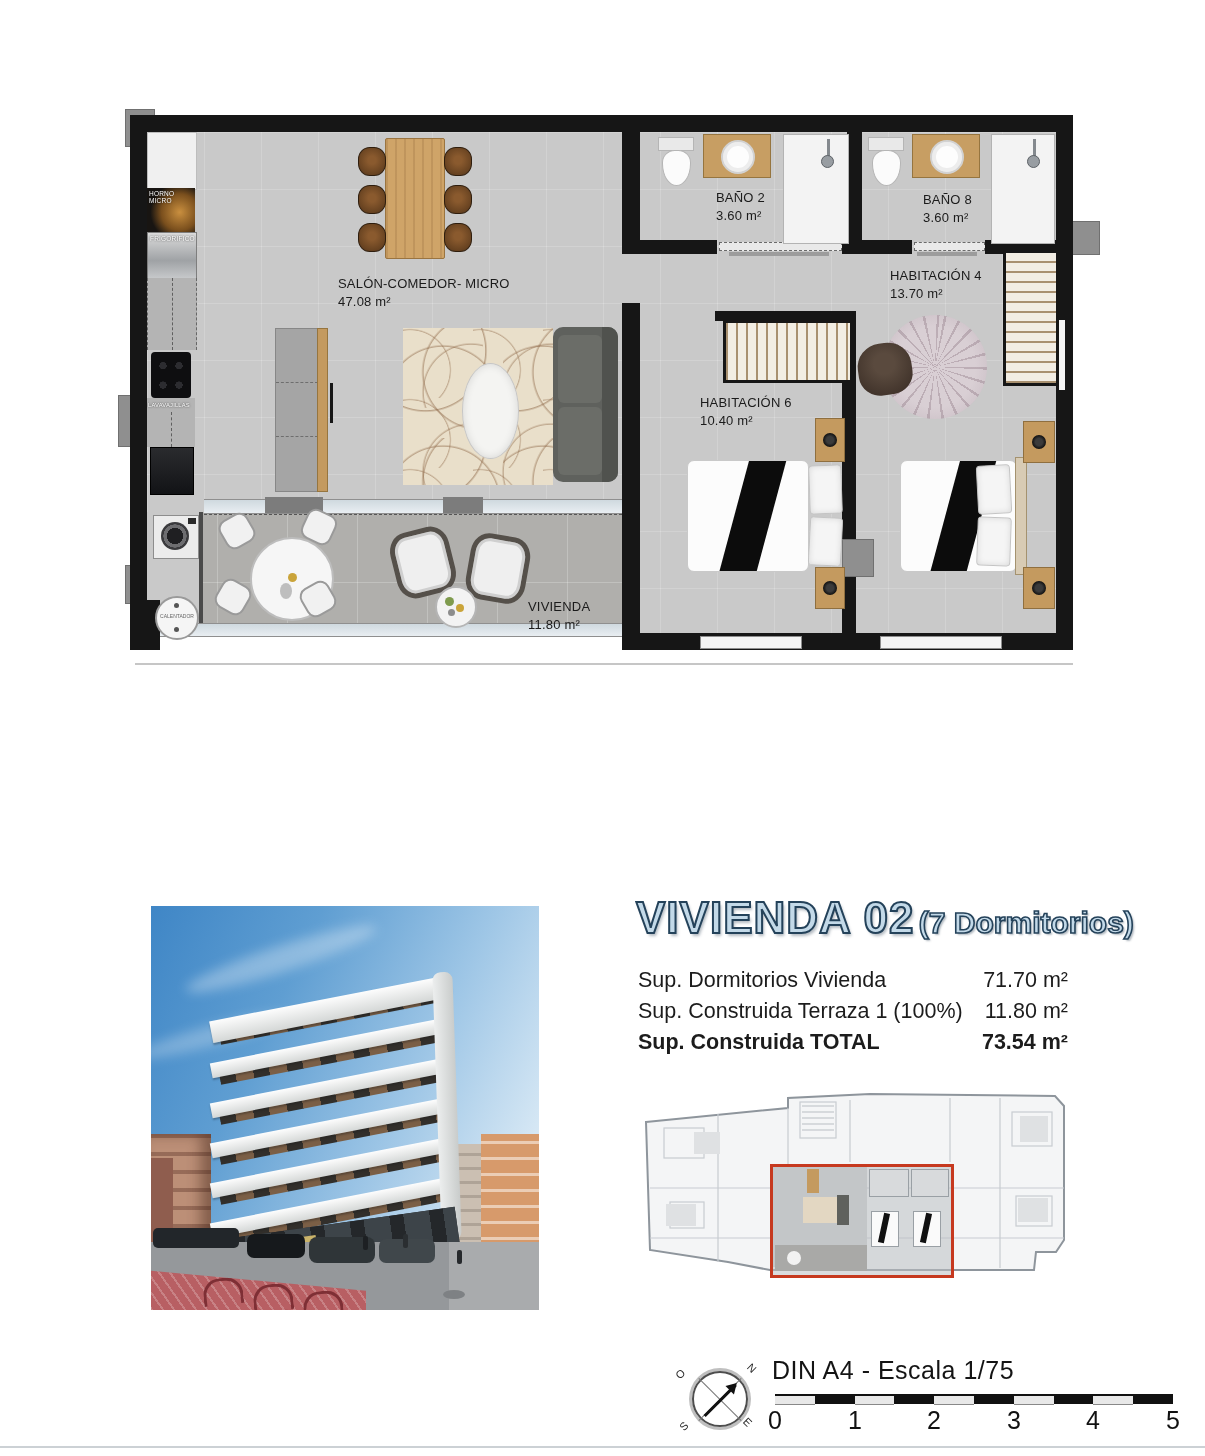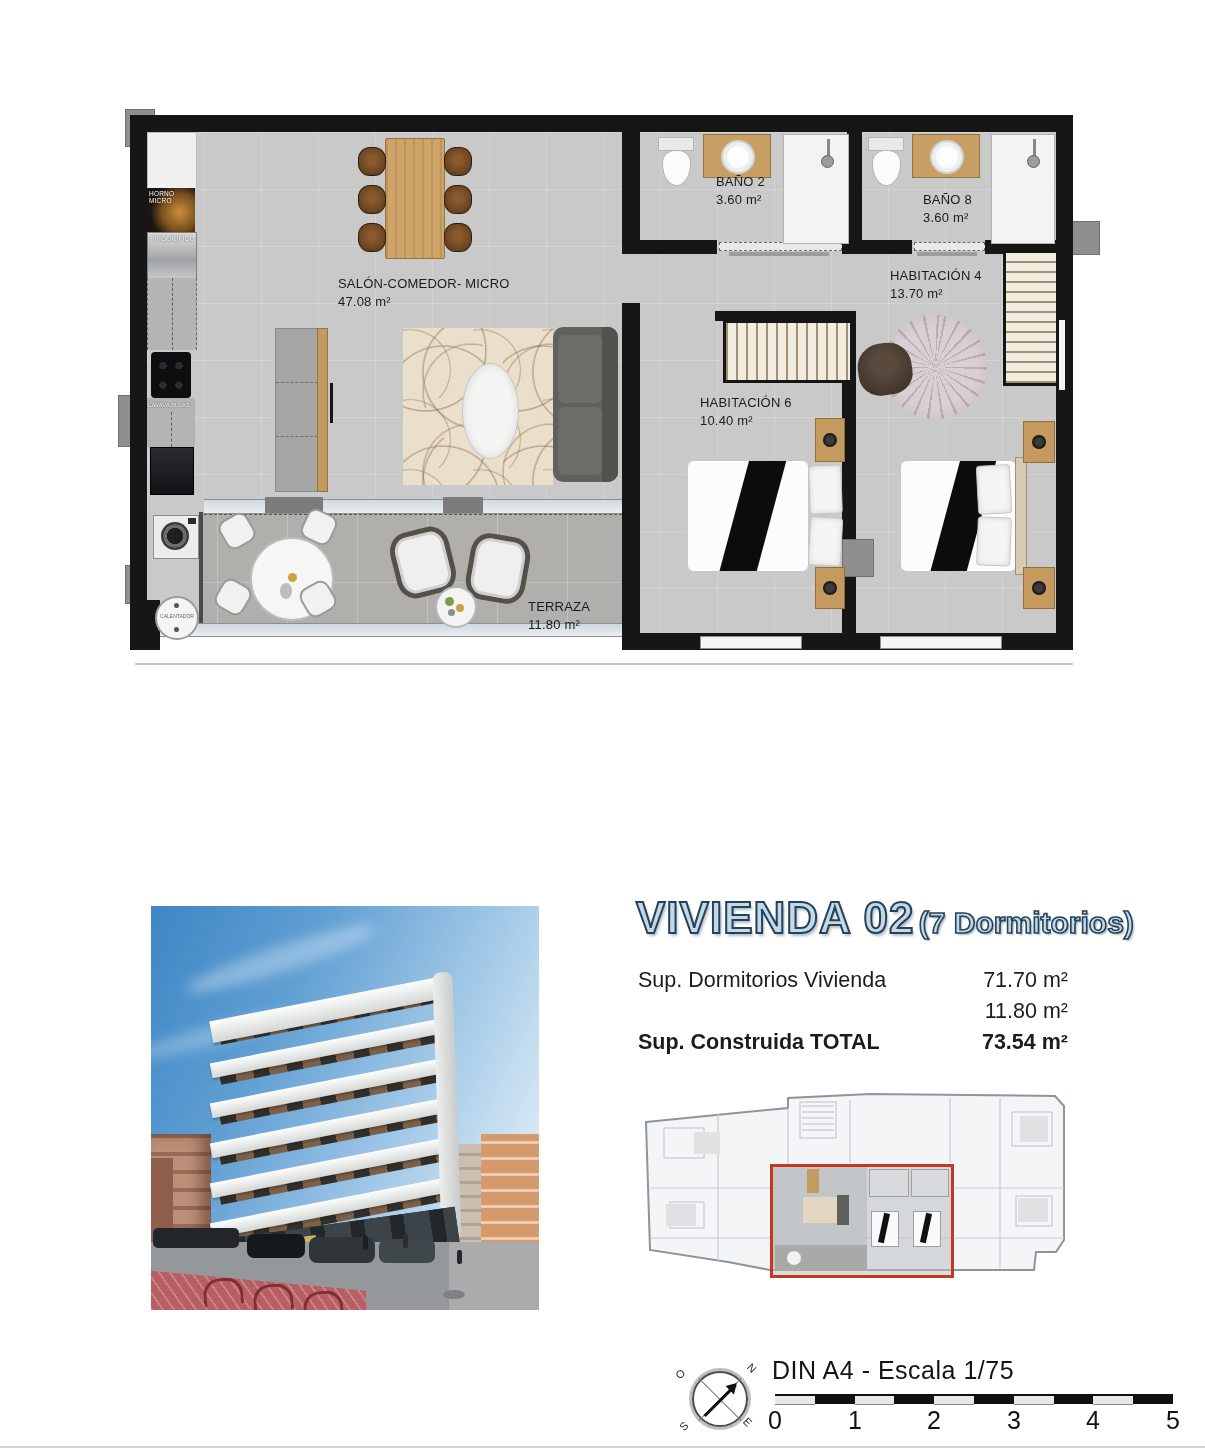--- a/index.html
+++ b/index.html
@@ -253,38 +253,38 @@
   <div class="abs" style="left:30px;top:481px;width:40px;height:40px;background:#f5f5f5;border:2px solid #9a9a9a;border-radius:50%;text-align:center">
     <div class="abs" style="left:17px;top:5px;width:5px;height:5px;background:#555;border-radius:50%"></div>
     <div class="abs" style="left:17px;top:29px;width:5px;height:5px;background:#555;border-radius:50%"></div>
     <div style="position:absolute;left:0;top:15px;width:100%;font-size:5px;color:#666">CALENTADOR</div>
   </div>
 
   <div class="room-label" style="left:213px;top:160px">
     <div>SALÓN-COMEDOR- MICRO</div>
     <div>47.08 m²</div>
   </div>
-  <div class="room-label" style="left:591px;top:58px">
+  <div class="room-label" style="left:591px;top:74px">
     <div>BAÑO 2</div>
     <div>3.60 m²</div>
   </div>
   <div class="room-label" style="left:798px;top:76px">
     <div>BAÑO 8</div>
     <div>3.60 m²</div>
   </div>
   <div class="room-label" style="left:765px;top:152px">
     <div>HABITACIÓN 4</div>
     <div>13.70 m²</div>
   </div>
   <div class="room-label" style="left:575px;top:279px">
     <div>HABITACIÓN 6</div>
     <div>10.40 m²</div>
   </div>
   <div class="room-label" style="left:403px;top:483px">
-    <div>TERRAZA</div>
+    <div>VIVIENDA</div>
     <div>11.80 m²</div>
   </div>
 
   <div class="abs" style="left:10px;top:548px;width:938px;height:2px;background:#c6c6c6"></div>
 </div>
 
 <div id="photo">
   <div class="abs" style="left:0;top:0;width:388px;height:404px;background:linear-gradient(115deg,#3f86c6 0%,#5f9ed2 30%,#9ec6e6 60%,#dcebf6 88%)"></div>
   <div class="abs" style="left:30px;top:40px;width:200px;height:26px;background:#fff;opacity:.30;border-radius:50%;transform:rotate(-18deg);filter:blur(6px)"></div>
   <div class="abs" style="left:-20px;top:120px;width:160px;height:20px;background:#fff;opacity:.25;border-radius:50%;transform:rotate(-15deg);filter:blur(6px)"></div>
@@ -333,20 +333,21 @@
 <div id="title">
   <span class="main">VIVIENDA 02</span>
   <span class="sub">(7 Dormitorios)</span>
 </div>
 
 <div class="arow" style="top:968px">
   <span class="lab">Sup. Dormitorios Vivienda</span>
   <span class="val">71.70 m²</span>
 </div>
 <div class="arow" style="top:999px">
+  <span class="lab">Sup. Construida Terraza 1 (100%)</span>
   <span class="val">11.80 m²</span>
 </div>
 <div class="arow bold" style="top:1030px">
   <span class="lab">Sup. Construida TOTAL</span>
   <span class="val">73.54 m²</span>
 </div>
 
 <div id="miniplan">
   <svg width="428" height="192" viewBox="0 0 428 192">
     <polygon points="6,30 148,16 148,6 230,2 415,4 424,14 424,148 416,160 396,160 394,178 130,178 88,170 10,158" fill="#f4f5f6" stroke="#8e959c" stroke-width="2"></polygon>

